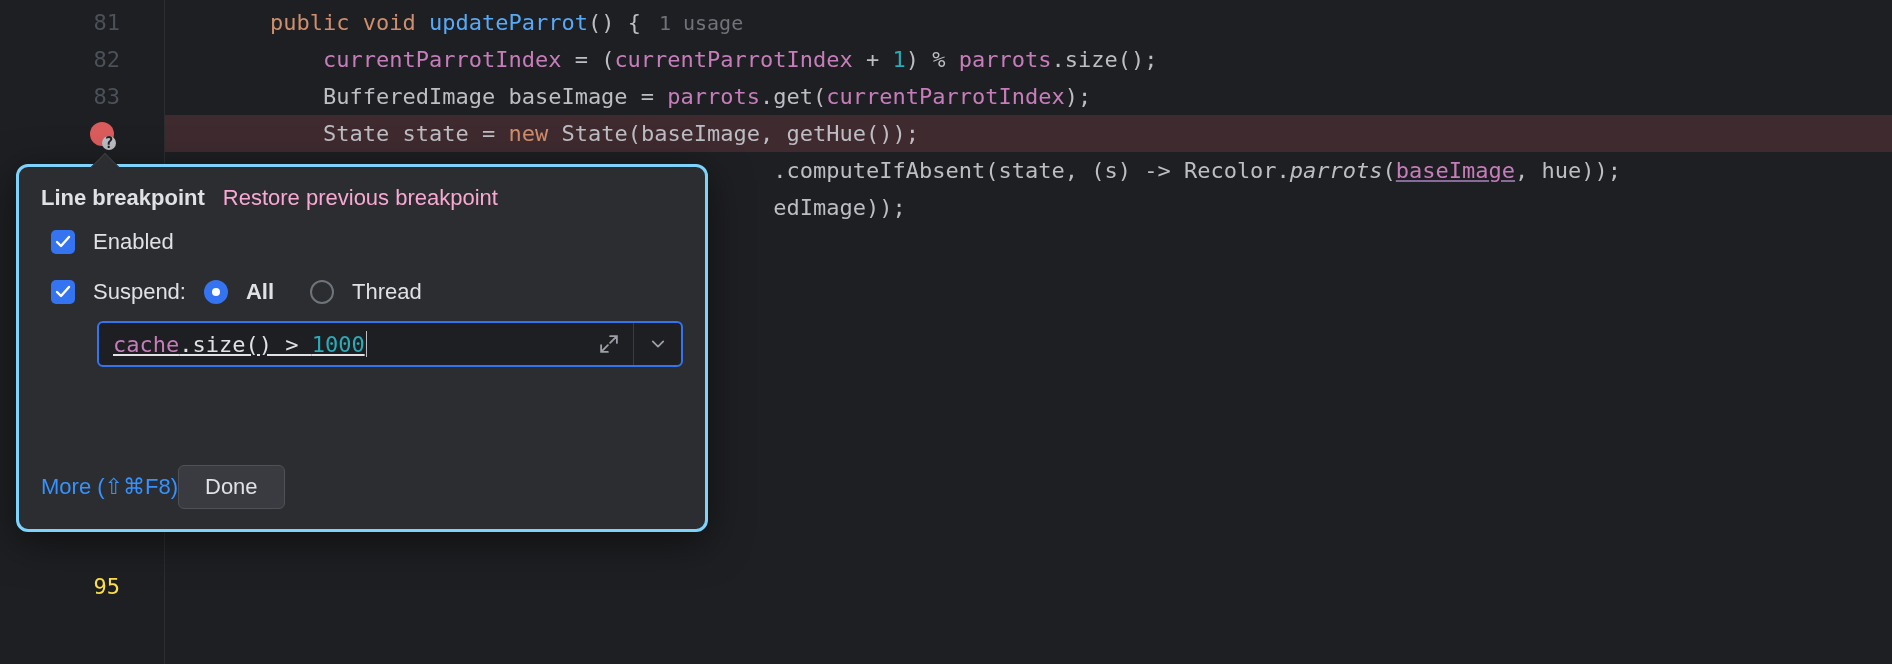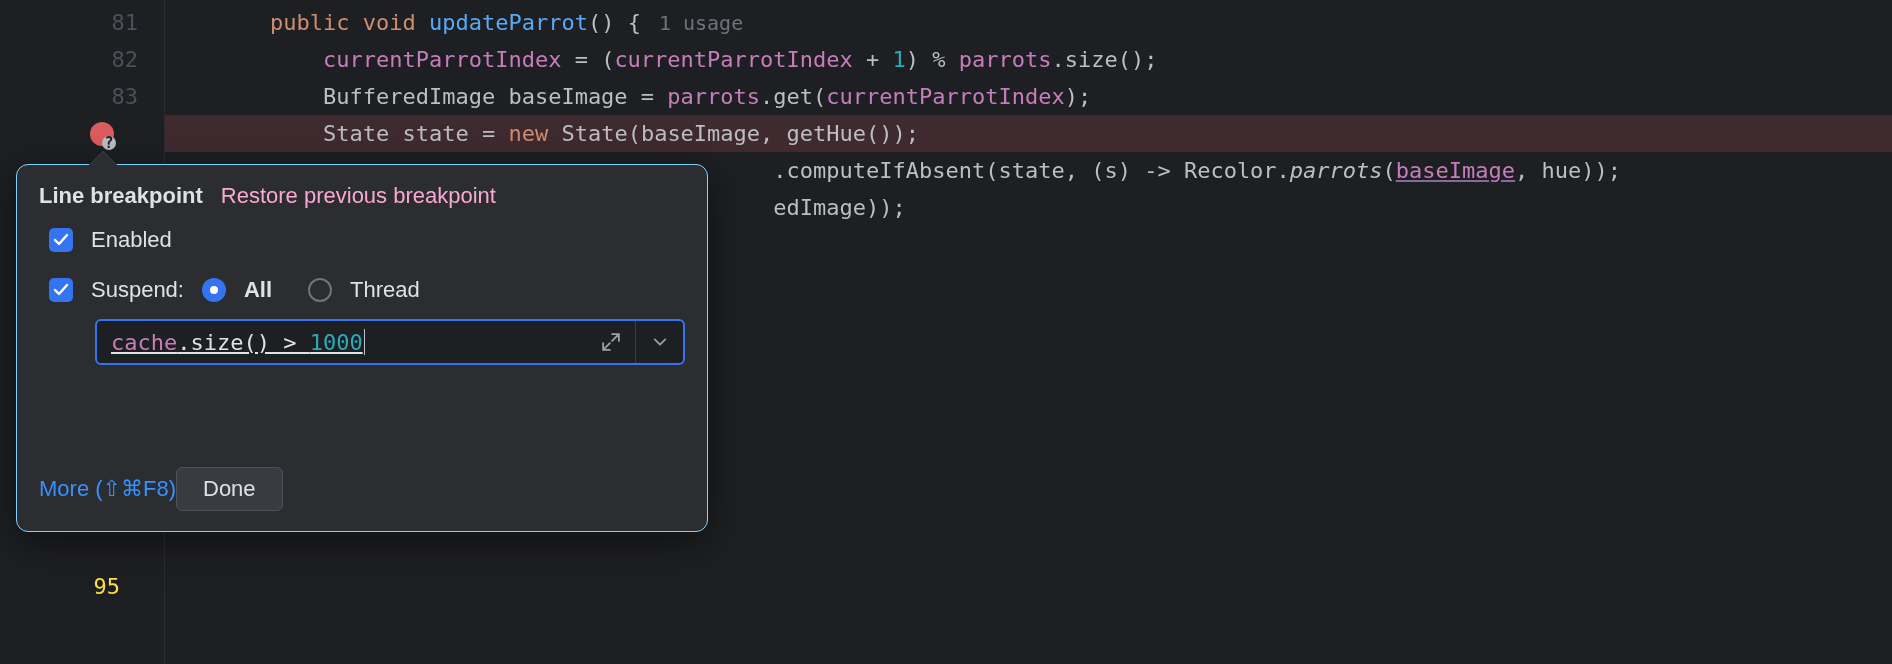--- a/index.html
+++ b/index.html
@@ -28,21 +28,21 @@
     background: #1e1f22;
     border-right: 0;
   }
   .gutter-inner-border {
     position: absolute;
     top: 0; left: 164px; width: 1px; height: 664px;
     background: #2b2d30;
   }
   .gutter-line {
     position: absolute;
-    left: 18px;
+    left: 0;
     width: 120px;
     text-align: right;
     color: #4b5059;
     font-size: 22px;
     line-height: 37px;
     height: 37px;
   }
 
   .code-area {
     position: absolute;
@@ -95,21 +95,21 @@
   }
 
   
   .popup {
     position: absolute;
     left: 16px;
     top: 164px;
     width: 692px;
     height: 368px;
     background: #2b2d30;
-    border: 1px solid #7dd3fc;
+    border: 3px solid #7dd3fc;
     border-radius: 12px;
     box-shadow: 0 10px 40px rgba(0,0,0,0.5);
     font-family: -apple-system, BlinkMacSystemFont, "Segoe UI", sans-serif;
     color: #dfe1e5;
   }
   .popup-arrow {
     position: absolute;
     top: -10px;
     left: 76px;
     width: 20px; height: 20px;

